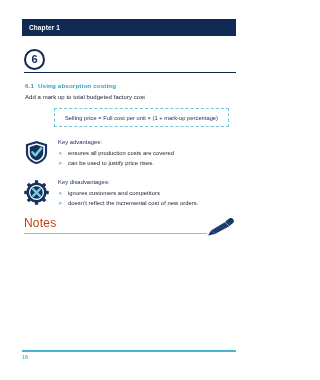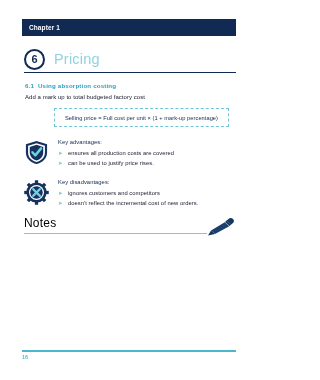--- a/index.html
+++ b/index.html
@@ -180,21 +180,21 @@
     position: absolute;
     left: 24px;
     top: 217px;
     width: 212px;
     height: 26px;
   }
   .notes-title {
     position: absolute;
     left: 0;
     top: 0;
-    color: #000000;
+    color: #c2410c;
     font-size: 12px;
     letter-spacing: 0.2px;
     line-height: 1;
   }
   .notes-rule {
     position: absolute;
     left: 0;
     top: 16px;
     width: 183px;
     height: 1.3px;
@@ -234,21 +234,20 @@
 <div class="page">
 
   <div class="chapter-banner">
     <span class="chapter-banner-label">Chapter 1</span>
   </div>
 
   <div class="title-row">
     <div class="chapter-badge">
       <span class="chapter-badge-num">6</span>
     </div>
-    <span class="chapter-title">Pricing</span>
   </div>
   <div class="title-rule"></div>
 
   <div class="section-heading">
     <span class="section-num">6.1</span>
     <span>Using absorption costing</span>
   </div>
   <div class="body-para">Add a mark up to total budgeted factory cost</div>
 
   <div class="formula-box">

